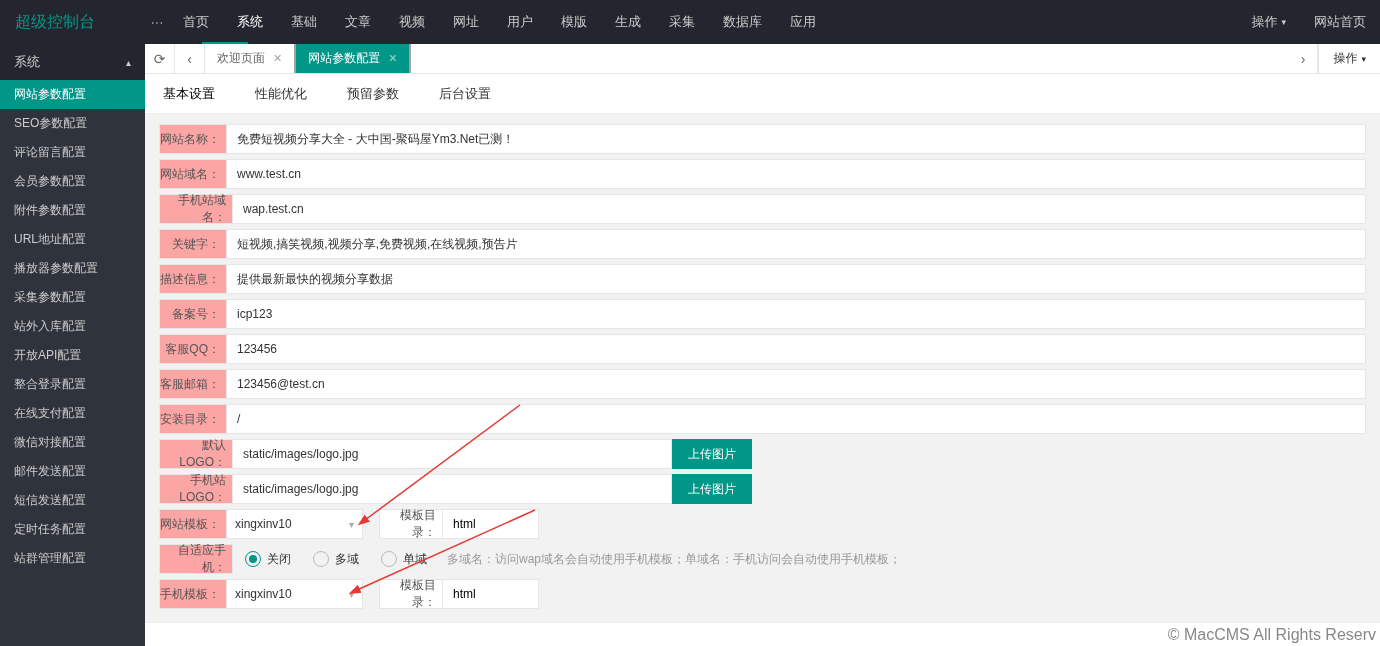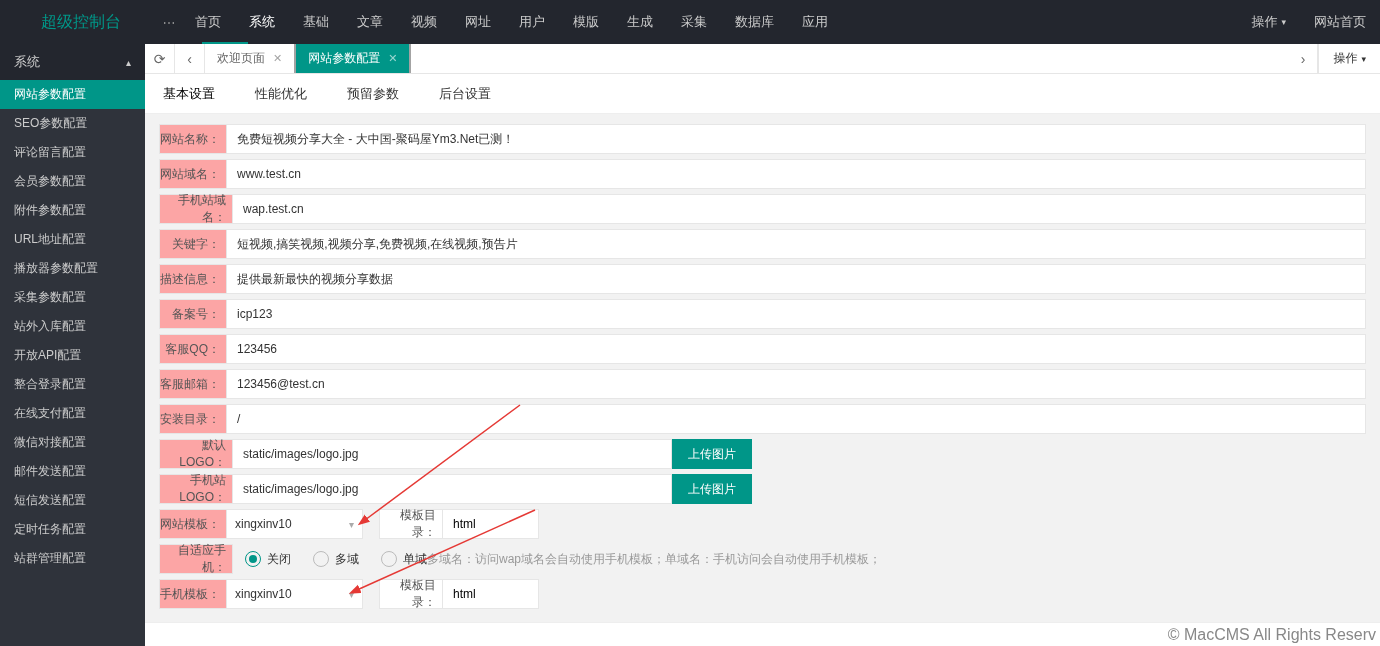--- a/index.html
+++ b/index.html
@@ -1,20 +1,20 @@
 <!DOCTYPE html>
 <html><head>
 <meta charset="utf-8">
 <style>
 * { box-sizing: border-box; margin: 0; padding: 0; }
 body { font-family: "Microsoft YaHei", Arial, sans-serif; font-size: 13px; color: #333; background: #f2f2f2; width: 1380px; height: 646px; overflow: hidden; position: relative; }
 
 
 .topbar { height: 44px; background: #23262e; display: flex; align-items: center; color: #aaa; }
-.brand { width: 145px; color: #009688; font-size: 16px; padding-left: 29px; font-weight: 500; margin-left: 12px; }
+.brand { width: 145px; color: #009688; font-size: 16px; padding-left: 15px; font-weight: 500; }
 .top-ell { width: 24px; text-align: center; color: #aaa; cursor: pointer; }
 .topnav { display: flex; height: 44px; }
 .topnav-item { padding: 0 14px; display: flex; align-items: center; cursor: pointer; color: #ccc; font-size: 13px; }
 .topnav-item.sysactive { color: #fff; }
 .top-underline { position: absolute; left: 202px; top: 42px; height: 2px; width: 46px; background: #009688; }
 .top-right { margin-left: auto; display: flex; align-items: center; }
 .top-action { padding: 0 14px; color: #ccc; cursor: pointer; display: flex; align-items: center; gap: 4px; }
 .tri-down { font-size: 9px; }
 
 
@@ -51,21 +51,21 @@
 .row-group { display: flex; align-items: center; gap: 16px; }
 .sel { width: 136px; height: 30px; border: 1px solid #e6e6e6; border-left: none; background: #fff; font-size: 12px; padding: 0 8px; display: flex; align-items: center; justify-content: space-between; cursor: pointer; position: relative; }
 .sel .arrow { color: #aaa; font-size: 10px; }
 .lbl2 { width: 64px; text-align: right; padding-right: 6px; color: #555; font-size: 12px; background: #fff; border: 1px solid #e6e6e6; height: 30px; display: flex; align-items: center; justify-content: flex-end; }
 .inp2 { width: 96px; height: 30px; border: 1px solid #e6e6e6; border-left: none; padding: 0 10px; font-size: 12px; background: #fff; outline: none; }
 .radio-row { display: flex; align-items: center; gap: 22px; }
 .radio { display: flex; align-items: center; gap: 6px; cursor: pointer; font-size: 12px; color: #333; }
 .rcircle { width: 16px; height: 16px; border: 1px solid #bbb; border-radius: 50%; display: inline-flex; align-items: center; justify-content: center; }
 .rcircle.on { border-color: #009688; }
 .rdot { width: 8px; height: 8px; border-radius: 50%; background: #009688; }
-.hint { font-size: 12px; color: #999; }
+.hint { margin-left: 20px; font-size: 12px; color: #999; }
 
 .footer { position: absolute; right: 0; bottom: 0; left: 145px; height: 24px; background: #fff; border-top: 1px solid #eee; font-size: 16px; color: #888; display: flex; align-items: center; justify-content: flex-end; padding-right: 4px; }
 
 
 .arrow-svg { position: absolute; pointer-events: none; }
 </style>
 </head>
 <body>
 
 <div class="topbar">

